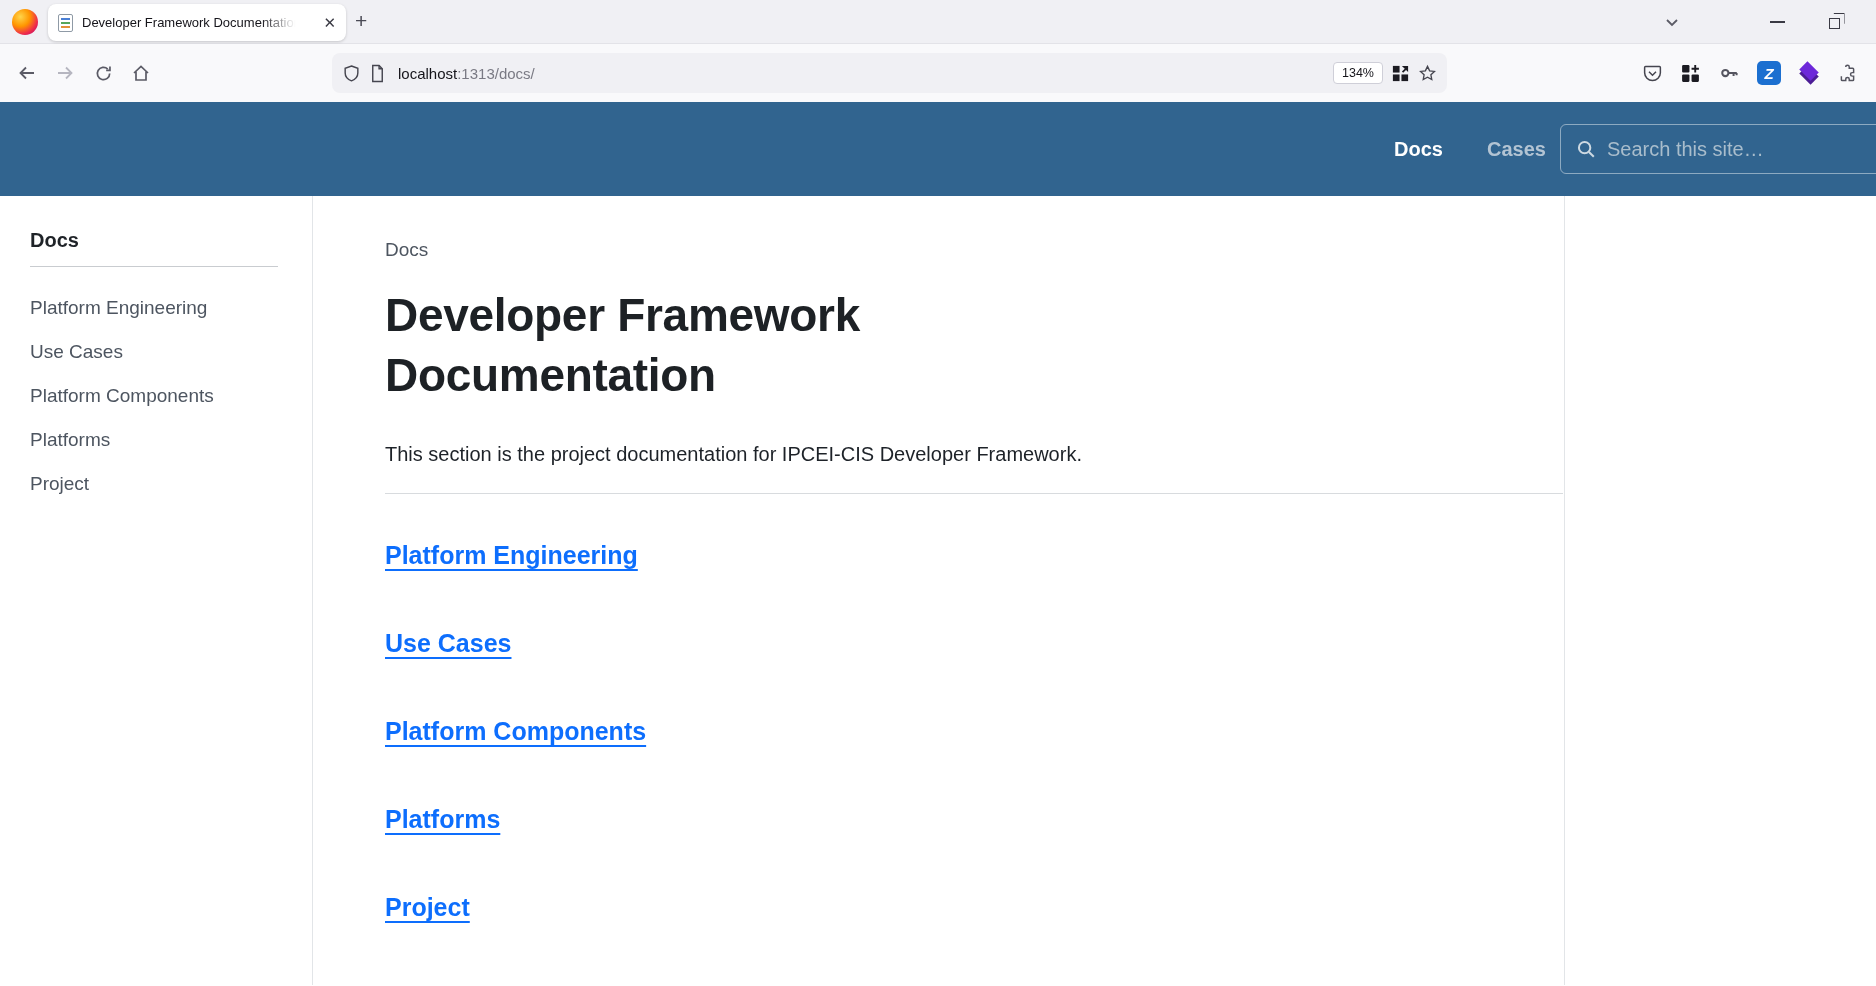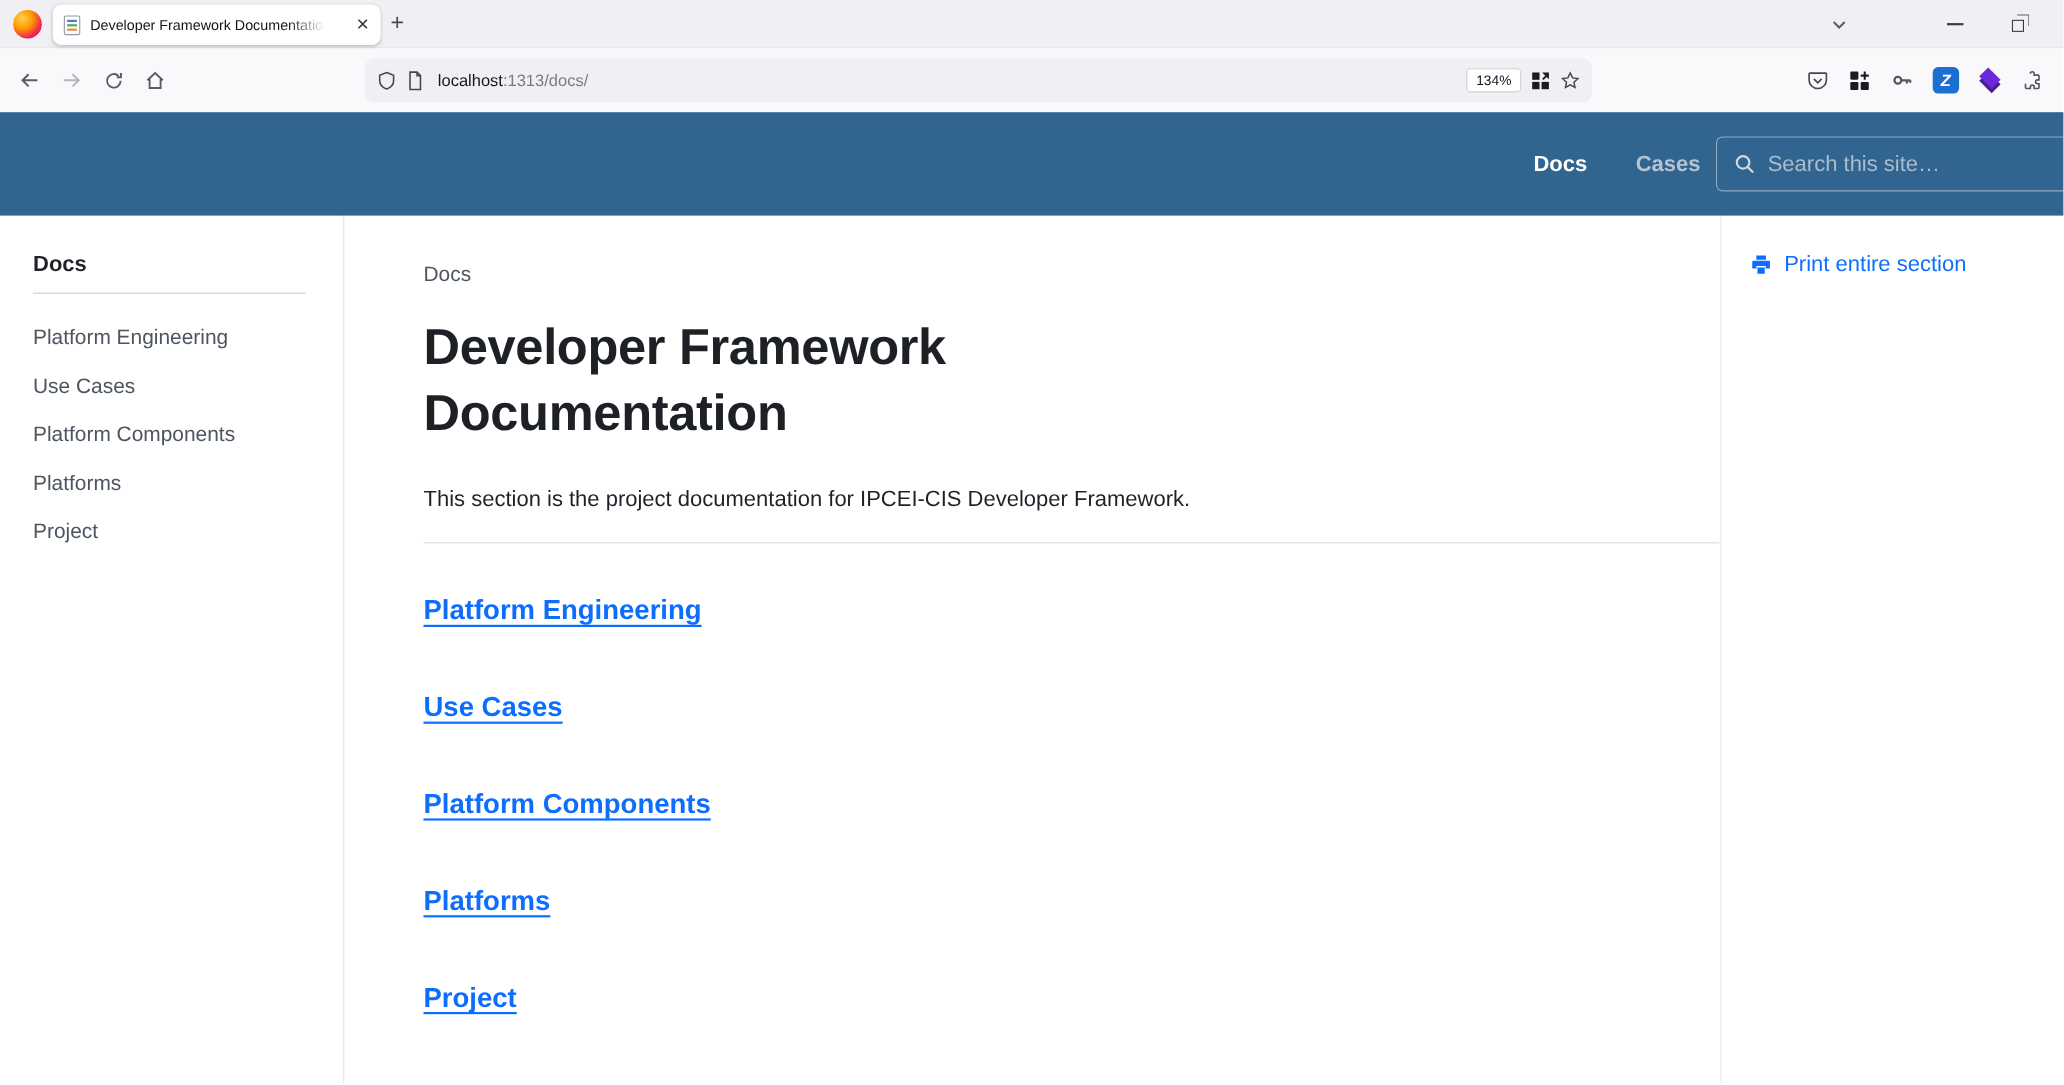--- a/index.html
+++ b/index.html
@@ -235,26 +235,14 @@
     <hr class="main-rule">
     <div class="links-block">
       <a class="section-link" href="#">Platform Engineering</a>
       <a class="section-link" href="#">Use Cases</a>
       <a class="section-link" href="#">Platform Components</a>
       <a class="section-link" href="#">Platforms</a>
       <a class="section-link" href="#">Project</a>
     </div>
   </main>
 
-  <aside class="rightrail">
-    <a class="print-link" href="#">
-      <span>
-        <svg width="22" height="21" viewBox="0 0 24 24" fill="currentColor">
-            <path d="M7 2.5h10v4.5H7z"></path>
-            <path d="M4 8h16a1.2 1.2 0 0 1 1.2 1.2V16h-4.4v-2.5H7.2V16H2.8V9.2A1.2 1.2 0 0 1 4 8z"></path>
-            <path d="M8.2 15h7.6v6.5H8.2z"></path>
-          </svg>
-      </span>
-      <span>Print entire section</span>
-    </a>
-  </aside>
 
 </div>
 
 </body></html>

